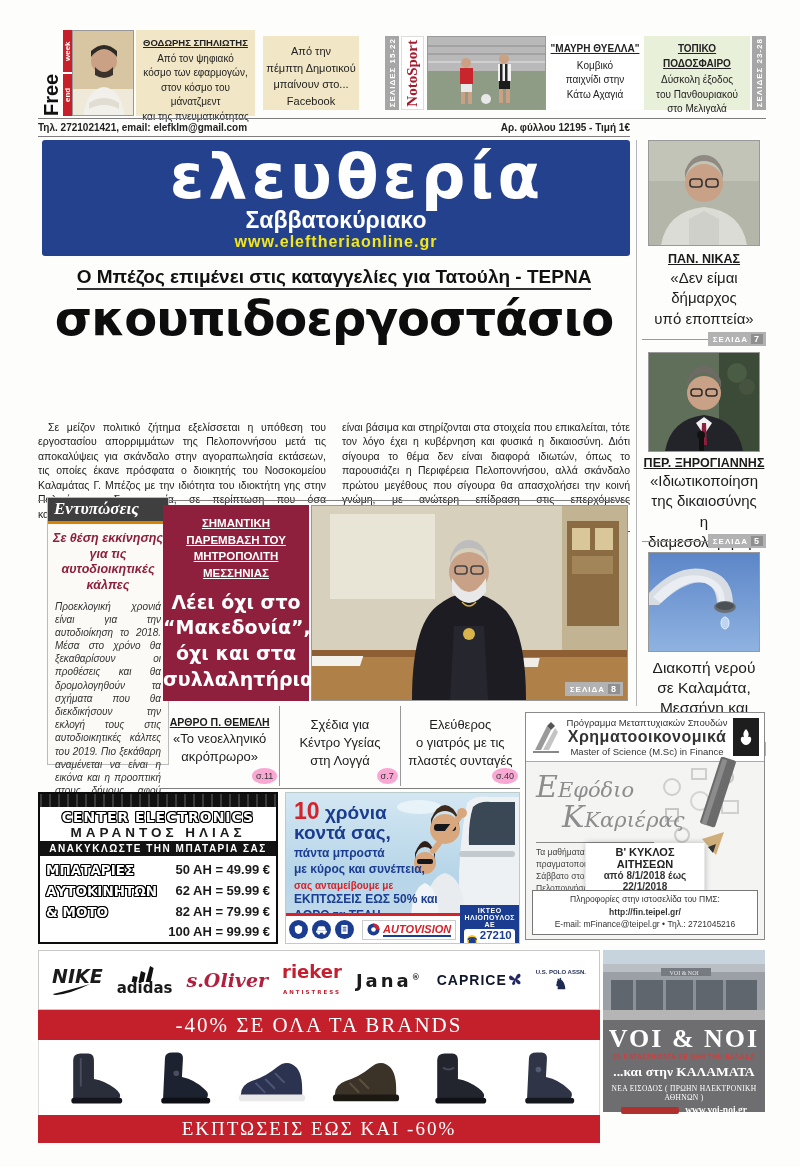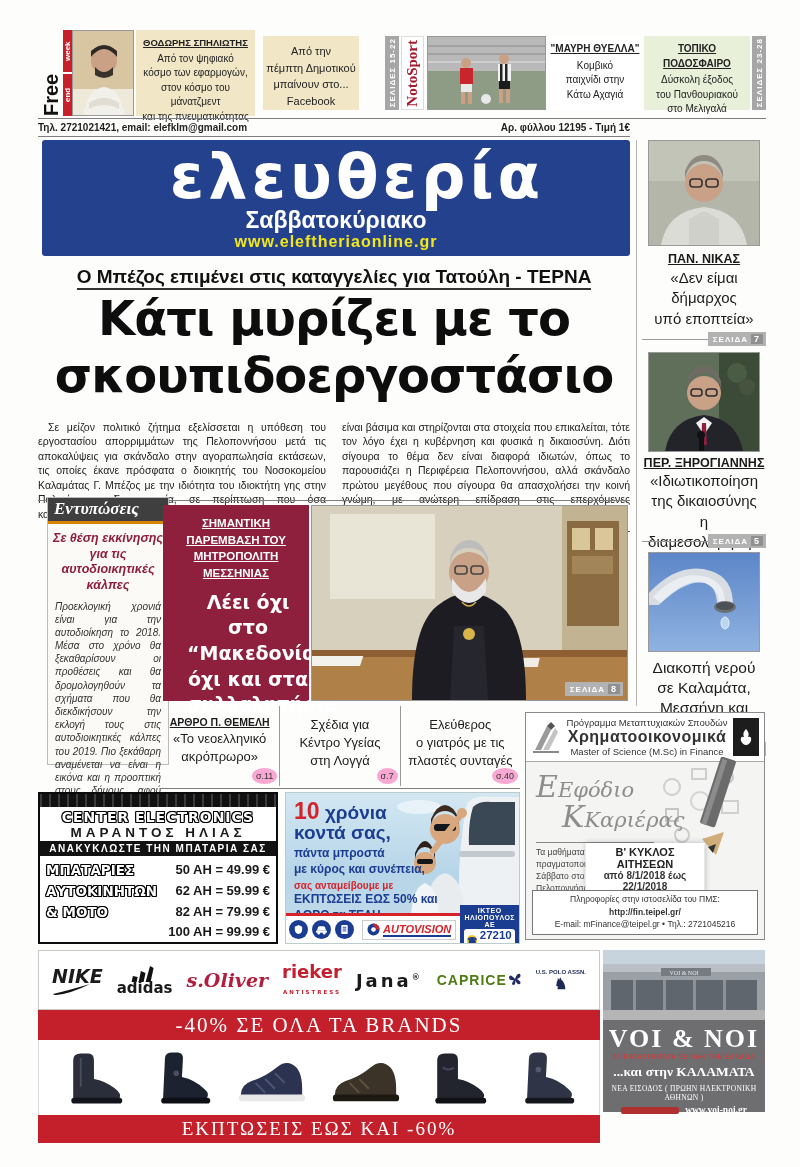--- a/index.html
+++ b/index.html
@@ -51,21 +51,21 @@
   
   .imp { border:1px solid #bbb; background:#fbfaf6; }
   .imp-head { background:#3f3f3f; color:#fff; font-family:"Liberation Serif", serif; font-style:italic; font-weight:bold; font-size:17px; padding:1px 6px 2px; border-bottom:3px solid #d98200; }
   .imp-title { color:#8e1f3d; font-weight:bold; font-style:italic; font-size:12.5px; line-height:1.25; text-align:center; margin:7px 4px 6px; }
   .imp-body { font-style:italic; font-size:10px; line-height:1.32; text-align:justify; color:#333; margin:0 7px; }
   .imp-page { font-weight:bold; font-size:10.5px; text-align:right; margin:8px 8px 0; }
 
   
   .metro { background:#8e1f3d; color:#fff; text-align:center; padding-top:10px; }
   .metro .k { font-weight:bold; font-size:11.5px; line-height:1.45; text-decoration:underline; }
-  .metro .t { font-weight:bold; font-size:19px; line-height:1.35; margin-top:8px; font-family:"DejaVu Sans", sans-serif;padding-left:24px; }
+  .metro .t { font-weight:bold; font-size:19px; line-height:1.35; margin-top:8px; font-family:"DejaVu Sans", sans-serif; }
   .photo-badge { position:absolute; right:4px; bottom:4px; }
 
   
   .teaser { position:relative; padding:10px 6px 0; text-align:center; }
   .teaser .k { font-weight:bold; font-size:10.5px; text-decoration:underline; margin-bottom:2px; }
   .teaser .t { font-size:13px; line-height:1.4; color:#1d1d1d; }
   .bubble { position:absolute; right:2px; bottom:2px; background:#f9a8d4; border-radius:50%; font-size:9px; color:#333; padding:3px 4px; }
   .tsep { width:1px; background:#999; }
 
   
@@ -117,21 +117,21 @@
 
   
   .brandstrip { background:#fff; border:1px solid #c9c9c9; display:flex; align-items:center; justify-content:space-around; padding:0 6px; }
   .redband { background:#c3202b; color:#fff; font-family:"Liberation Serif", serif; display:flex; align-items:center; justify-content:center; letter-spacing:2px; }
   .bn-nike { font-style:italic; font-weight:800; font-size:19px; font-family:"DejaVu Sans", sans-serif; position:relative; }
   .bn-adidas { text-align:center; font-weight:800; font-size:15px; line-height:.8; font-family:"DejaVu Sans", sans-serif; }
   .bn-soliver { color:#b11f3f; font-family:"DejaVu Serif", serif; font-style:italic; font-weight:bold; font-size:19px; }
   .bn-rieker { color:#c41e2f; font-weight:800; font-size:18px; text-align:center; line-height:.9; font-family:"DejaVu Sans", sans-serif; }
   .bn-rieker .sub { font-size:5.5px; letter-spacing:2px; }
   .bn-jana { font-weight:800; font-size:18px; letter-spacing:3px; font-family:"DejaVu Sans", sans-serif; }
-  .bn-caprice { color:#4d7c0f; font-size:14px; font-weight:bold; letter-spacing:1px; display:flex; align-items:flex-start; gap:1px; }
+  .bn-caprice { color:#0f172a; font-size:14px; font-weight:bold; letter-spacing:1px; display:flex; align-items:flex-start; gap:1px; }
   .bn-uspolo { color:#1d2a52; font-size:6px; font-weight:bold; text-align:center; line-height:1.1; }
   .bn-uspolo .horse { font-size:15px; line-height:1; }
   .shoes { background:#fff; border-left:1px solid #ddd; border-right:1px solid #ddd; display:flex; align-items:flex-end; justify-content:space-around; padding:4px 10px 6px; }
   .vn-box { background:#6e6e71; color:#fff; text-align:center; padding-top:6px; }
   .vn-name { font-family:"Liberation Serif", serif; font-weight:bold; font-size:26px; letter-spacing:2px; line-height:1.0; }
   .vn-stores { color:#c94040; font-weight:bold; font-size:6.5px; letter-spacing:.5px; margin-top:1px; }
   .vn-kal { font-family:"Liberation Serif", serif; font-weight:bold; font-size:13.5px; margin-top:4px; }
   .vn-entr { font-family:"Liberation Serif", serif; font-size:7.5px; margin-top:4px; letter-spacing:.3px; }
   .vn-last { display:flex; align-items:center; justify-content:center; gap:6px; margin-top:3px; }
   .vn-redblur { width:58px; height:7px; background:#b03030; border-radius:2px; filter:blur(.6px); }
@@ -323,21 +323,20 @@
     <span class="pbadge">
         <span>ΣΕΛΙΔΑ</span>
         <b>6</b>
       </span>
   </div>
 
   <div class="abs ctr kicker" style="left:38px;top:266px;width:592px;">
     <span>Ο Μπέζος επιμένει στις καταγγελίες για Τατούλη - ΤΕΡΝΑ</span>
   </div>
   <div class="abs ctr headline" style="left:38px;top:290px;width:592px;">
-    <div>Κάτι μυρίζει με το</div>
     <div>σκουπιδοεργοστάσιο</div>
   </div>
   <div class="abs" style="left:38px;top:420px;width:592px;display:flex;gap:16px;">
     <div class="bodytext" style="width:288px;">
         <span class="ind">Σε μείζον πολιτικό ζήτημα εξελίσσεται η υπόθεση του εργοστασίου απορριμμάτων της Πελοποννήσου μετά τις αποκαλύψεις για σκάνδαλο στην αγοραπωλησία εκτάσεων, τις οποίες έκανε πρόσφατα ο διοικητής του Νοσοκομείου Καλαμάτας Γ. Μπέζος με την ιδιότητα του ιδιοκτήτη γης στην Παλαιόχουνη. Στην ουσία, σε περίπτωση που όσα καταγγέλλει ο κ. Μπέζος</span>
       </div>
     <div class="bodytext" style="width:288px;">
       <span>είναι βάσιμα και στηρίζονται στα στοιχεία που επικαλείται, τότε τον λόγο έχει η κυβέρνηση και φυσικά η δικαιοσύνη. Διότι σίγουρα το θέμα δεν είναι διαφορά ιδιωτών, όπως το παρουσιάζει η Περιφέρεια Πελοποννήσου, αλλά σκάνδαλο πρώτου μεγέθους που σίγουρα θα απασχολήσει την κοινή γνώμη, με ανώτερη επίδραση στις επερχόμενες αυτοδιοικητικές εκλογές.</span>
       <div class="pageref14">
           <div class="ln"></div>

